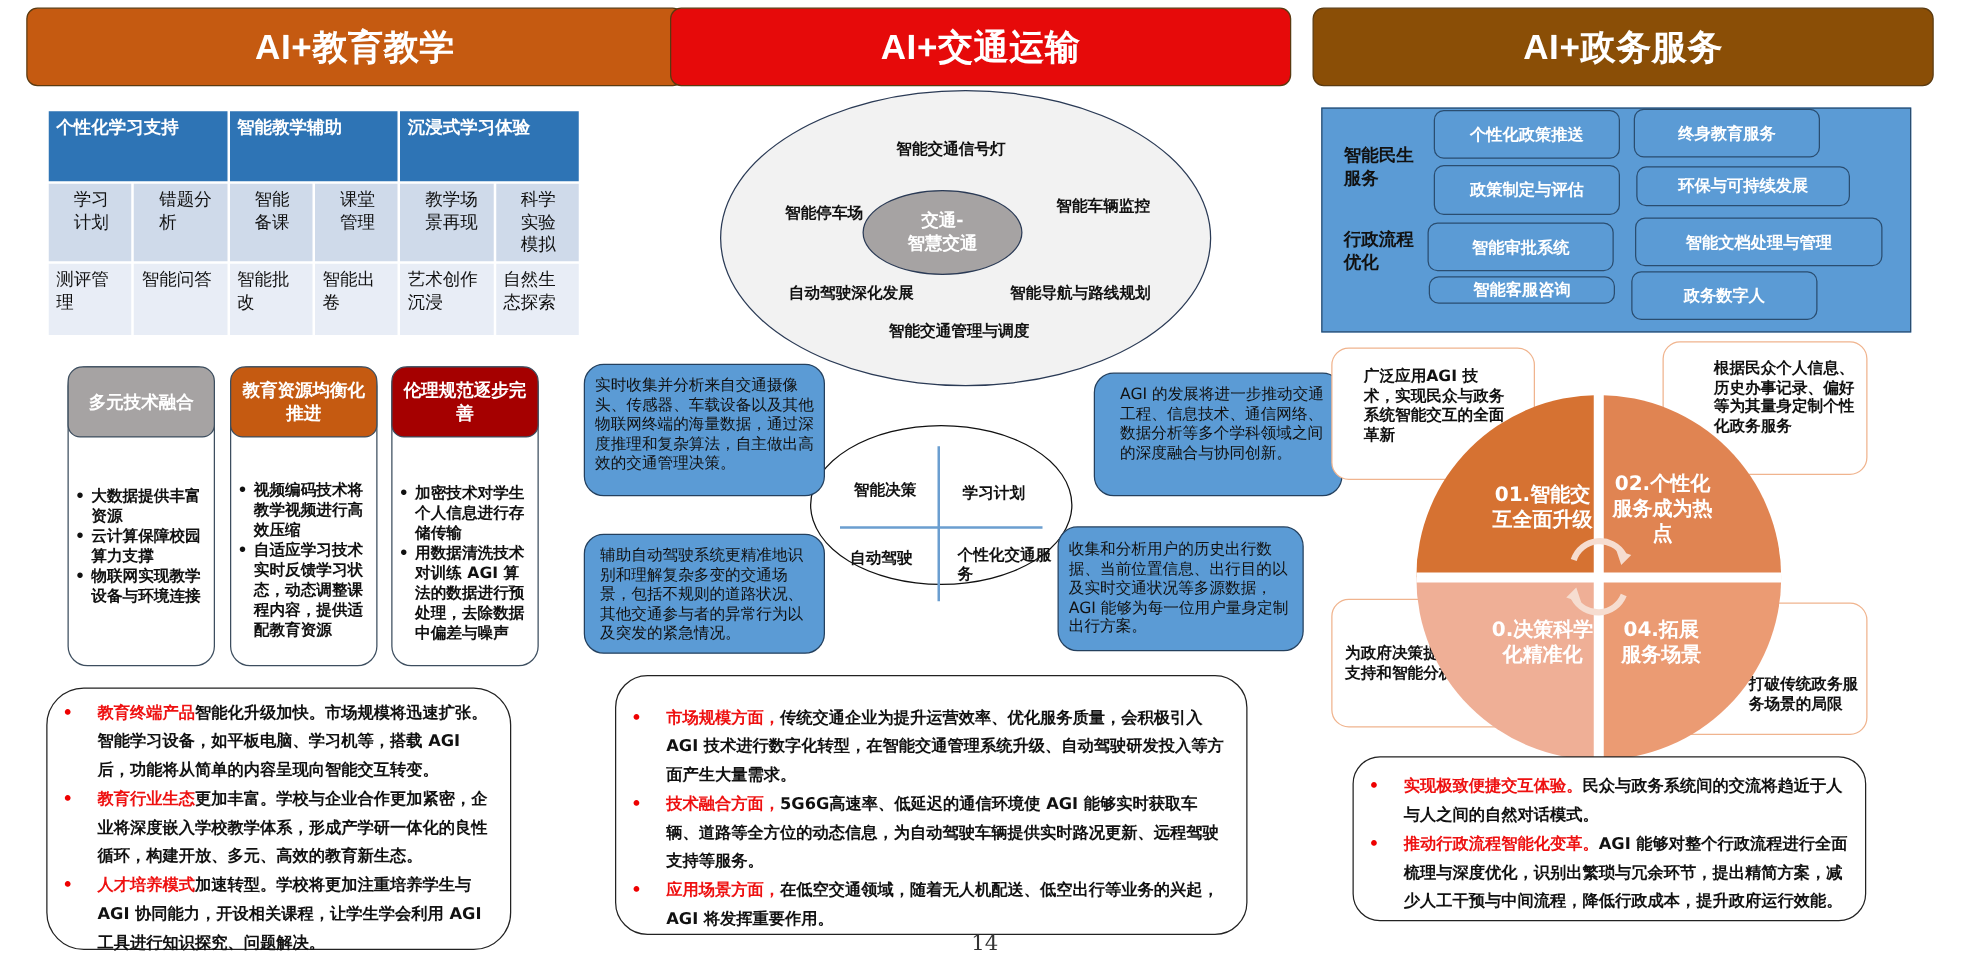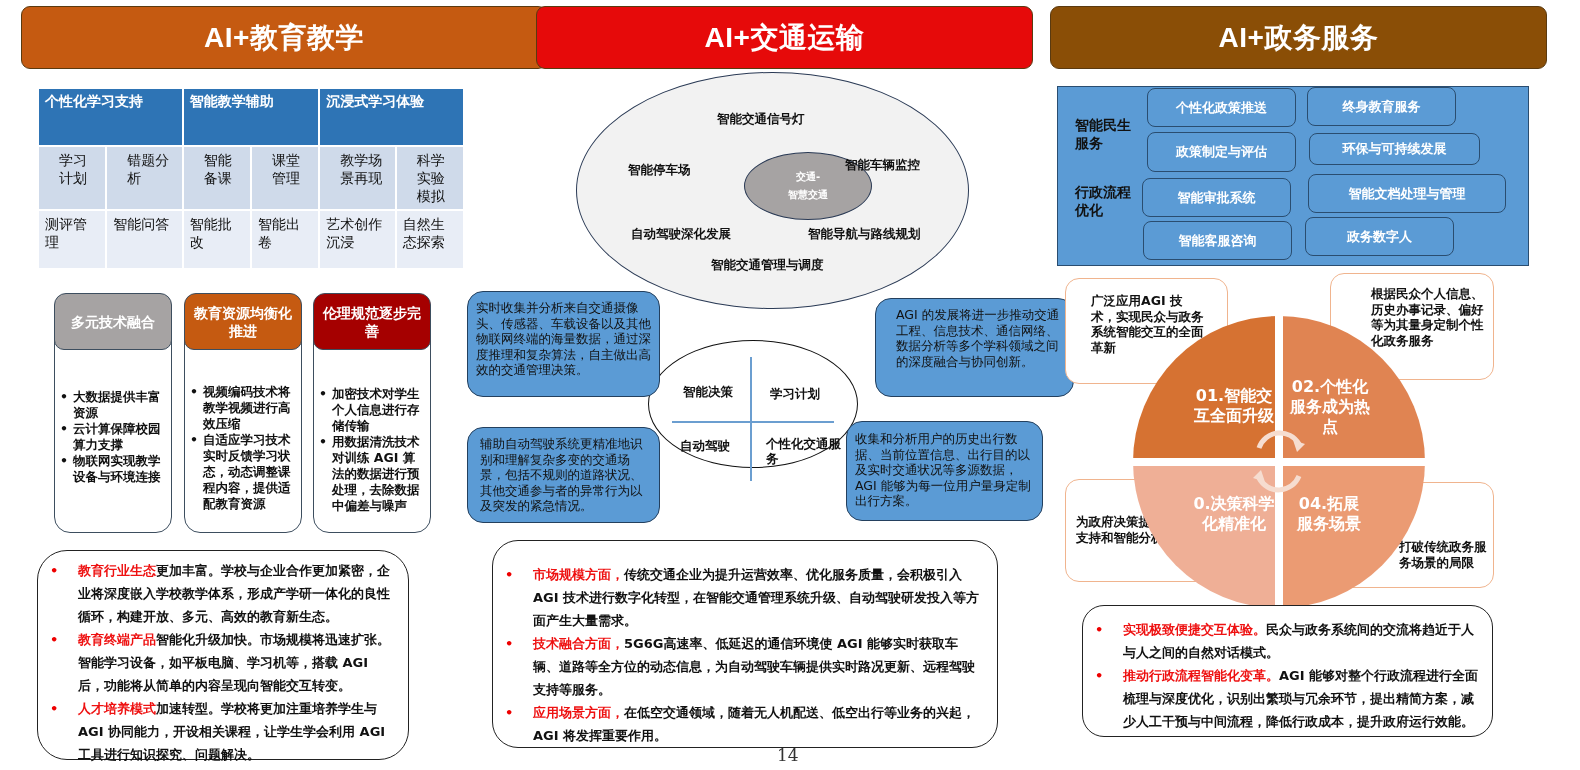--- a/index.html
+++ b/index.html
@@ -31,22 +31,22 @@
   
   .bottom-box { position: absolute; border: 1.5px solid #222; border-radius: 30px; background: #fff; }
   .bullets { list-style: none; font-size: 13px; font-weight: bold; line-height: 23px; }
   .bullets li { position: relative; padding-left: 40px; }
   .bullets li::before { content: "•"; color: #e00; position: absolute; left: 12px; top: 0; }
   .red { color: #ee1111; }
 
   
   .big-ellipse { position: absolute; left: 576px; top: 72px; width: 393px; height: 237px; border-radius: 50%;
                  background: #f2f2f2; border: 1.5px solid #2a3a55; }
-  .inner-ellipse { position: absolute; left: 744px; top: 152px; width: 128px; height: 68px; border-radius: 50%;
-                   background: #a6a3a3; border: 1.5px solid #2a3a55; color: #fff; font-weight: bold; font-size: 10px;
+  .inner-ellipse { position: absolute; left: 690px; top: 152px; width: 128px; height: 68px; border-radius: 50%;
+                   background: #a6a3a3; border: 1.5px solid #2a3a55; color: #fff; font-weight: bold; font-size: 14px;
                    display: flex; align-items: center; justify-content: center; text-align: center; line-height: 18px; }
   .ring-label { position: absolute; font-size: 12.5px; font-weight: bold; white-space: nowrap; }
 
   .blue-box { position: absolute; background: #5b9bd5; border: 1.5px solid #24405e; border-radius: 16px;
               font-size: 12.5px; line-height: 15.5px; color: #111; padding: 8px 8px; }
 
   .quad-ellipse { position: absolute; left: 648px; top: 340px; width: 210px; height: 128px; border-radius: 50%;
                   background: #fff; border: 1.5px solid #111; }
   .quad-line-v { position: absolute; left: 750px; top: 357px; width: 2px; height: 124px; background: #6b9ed0; }
   .quad-line-h { position: absolute; left: 672px; top: 421px; width: 162px; height: 2px; background: #6b9ed0; }
@@ -116,22 +116,22 @@
 <div class="card" style="left:313px;">
   <div class="card-head" style="background:#a50000;">伦理规范逐步完善</div>
   <ul class="card-list" style="top:92px;">
     <li>加密技术对学生个人信息进行存储传输</li>
     <li>用数据清洗技术对训练 AGI 算法的数据进行预处理，去除数据中偏差与噪声</li>
   </ul>
 </div>
 
 <div class="bottom-box" style="left:37px;top:550px;width:372px;height:210px;">
   <ul class="bullets" style="position:absolute;left:0;top:8px;right:10px;">
+    <li><span class="red">教育终端产品</span><span>智能化升级加快。市场规模将迅速扩张。智能学习设备，如平板电脑、学习机等，搭载 AGI 后，功能将从简单的内容呈现向智能交互转变。</span></li>
     <li><span class="red">教育行业生态</span><span>更加丰富。学校与企业合作更加紧密，企业将深度嵌入学校教学体系，形成产学研一体化的良性循环，构建开放、多元、高效的教育新生态。</span></li>
-    <li><span class="red">教育终端产品</span><span>智能化升级加快。市场规模将迅速扩张。智能学习设备，如平板电脑、学习机等，搭载 AGI 后，功能将从简单的内容呈现向智能交互转变。</span></li>
     <li><span class="red">人才培养模式</span><span>加速转型。学校将更加注重培养学生与 AGI 协同能力，开设相关课程，让学生学会利用 AGI 工具进行知识探究、问题解决。</span></li>
   </ul>
 </div>
 
 <div class="big-ellipse"></div>
 <div class="inner-ellipse" style="white-space:pre-line;">交通-
 智慧交通</div>
 <div class="ring-label" style="left:717px;top:111px;">智能交通信号灯</div>
 <div class="ring-label" style="left:628px;top:162px;">智能停车场</div>
 <div class="ring-label" style="left:845px;top:157px;">智能车辆监控</div>
@@ -165,21 +165,21 @@
 <div class="gov-panel"></div>
 <div class="gov-side" style="left:1075px;top:116px;width:60px;">智能民生服务</div>
 <div class="gov-side" style="left:1075px;top:183px;width:60px;">行政流程优化</div>
 
 <div class="gov-pill" style="left:1147px;top:88px;width:149px;height:39px;">个性化政策推送</div>
 <div class="gov-pill" style="left:1307px;top:87px;width:149px;height:39px;">终身教育服务</div>
 <div class="gov-pill" style="left:1147px;top:132px;width:149px;height:40px;">政策制定与评估</div>
 <div class="gov-pill" style="left:1309px;top:133px;width:171px;height:32px;">环保与可持续发展</div>
 <div class="gov-pill" style="left:1142px;top:178px;width:149px;height:39px;">智能审批系统</div>
 <div class="gov-pill" style="left:1308px;top:174px;width:198px;height:39px;">智能文档处理与管理</div>
-<div class="gov-pill" style="left:1143px;top:221px;width:149px;height:39px;">智能客服咨询</div>
+<div class="gov-pill" style="left:1143px;top:221px;width:149px;height:22px;">智能客服咨询</div>
 <div class="gov-pill" style="left:1305px;top:217px;width:149px;height:39px;">政务数字人</div>
 
 <div class="note-box" style="left:1065px;top:278px;width:163px;height:106px;padding:14px 20px 0 25px;">广泛应用AGI 技术，实现民众与政务系统智能交互的全面革新</div>
 <div class="note-box" style="left:1330px;top:273px;width:164px;height:107px;padding:12px 6px 0 40px;">根据民众个人信息、历史办事记录、偏好等为其量身定制个性化政务服务</div>
 <div class="note-box" style="left:1065px;top:479px;width:163px;height:103px;padding:34px 4px 0 10px;">为政府决策提供强大数据支持和智能分析工具</div>
 <div class="note-box" style="left:1330px;top:482px;width:164px;height:106px;padding:56px 4px 0 68px;">打破传统政务服务场景的局限</div>
 
 <div class="pie-wrap">
   <svg width="292" height="292" viewBox="0 0 292 292">
     <path d="M146 146 L0 146 A146 146 0 0 1 146 0 Z" fill="#d67232"></path>

